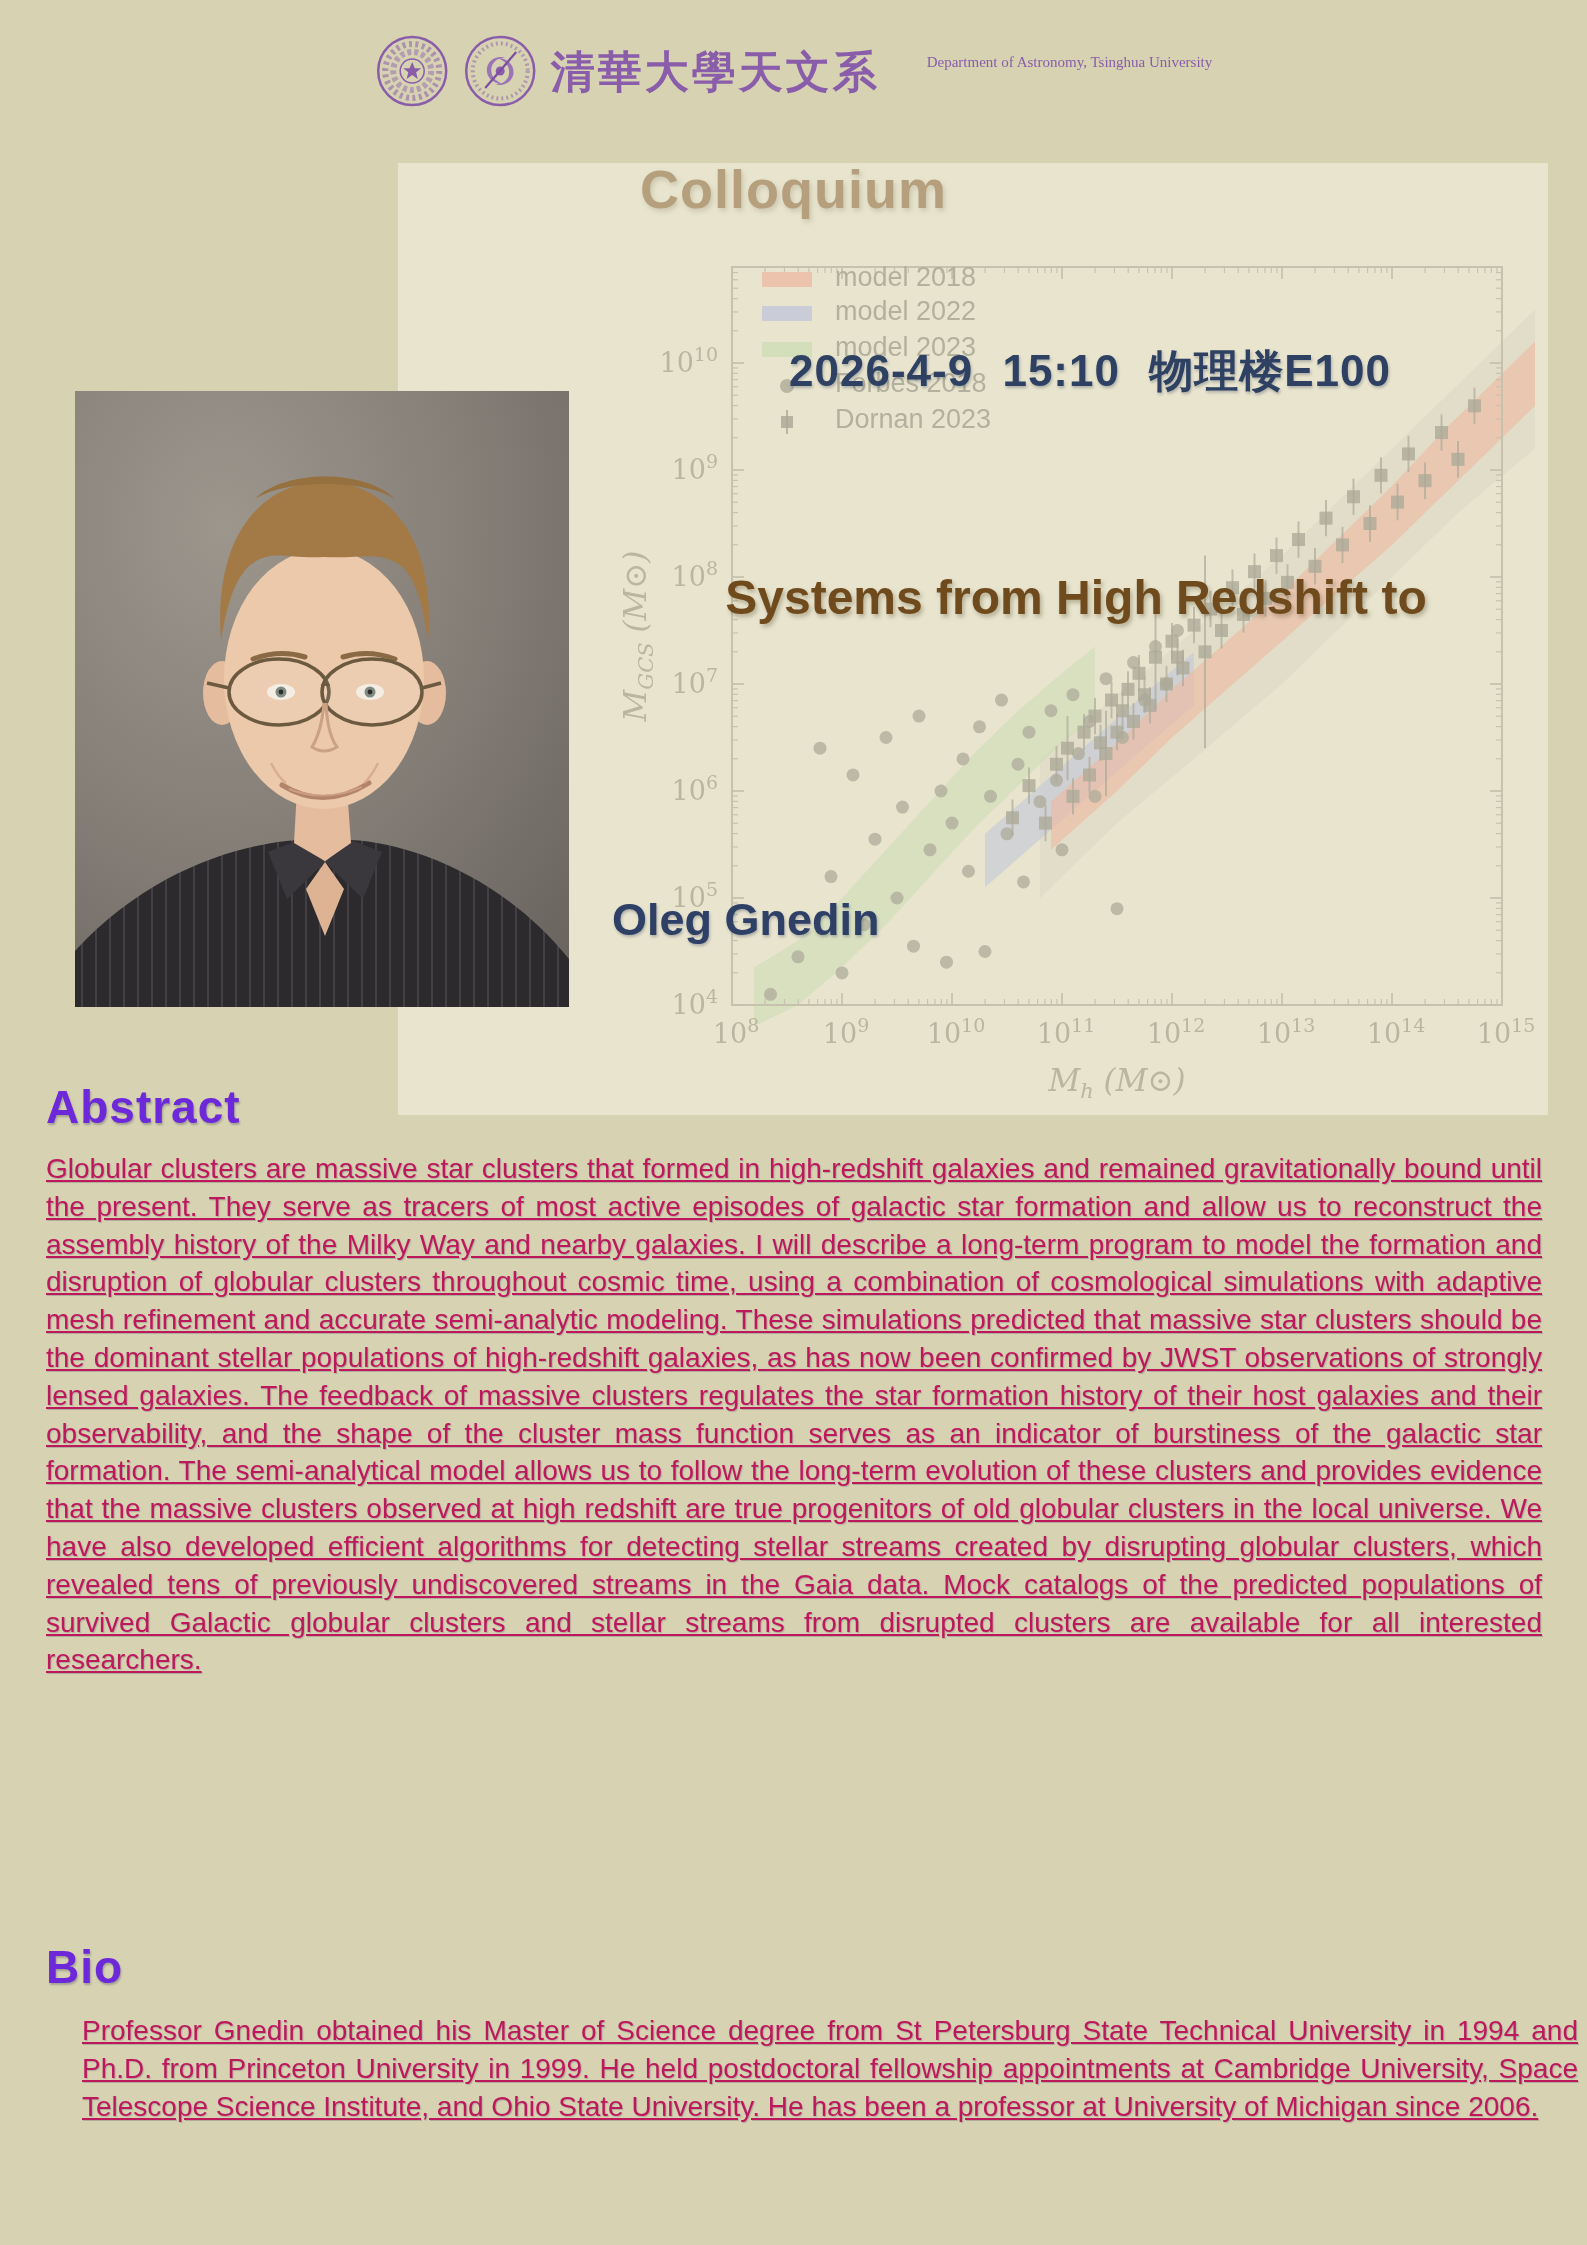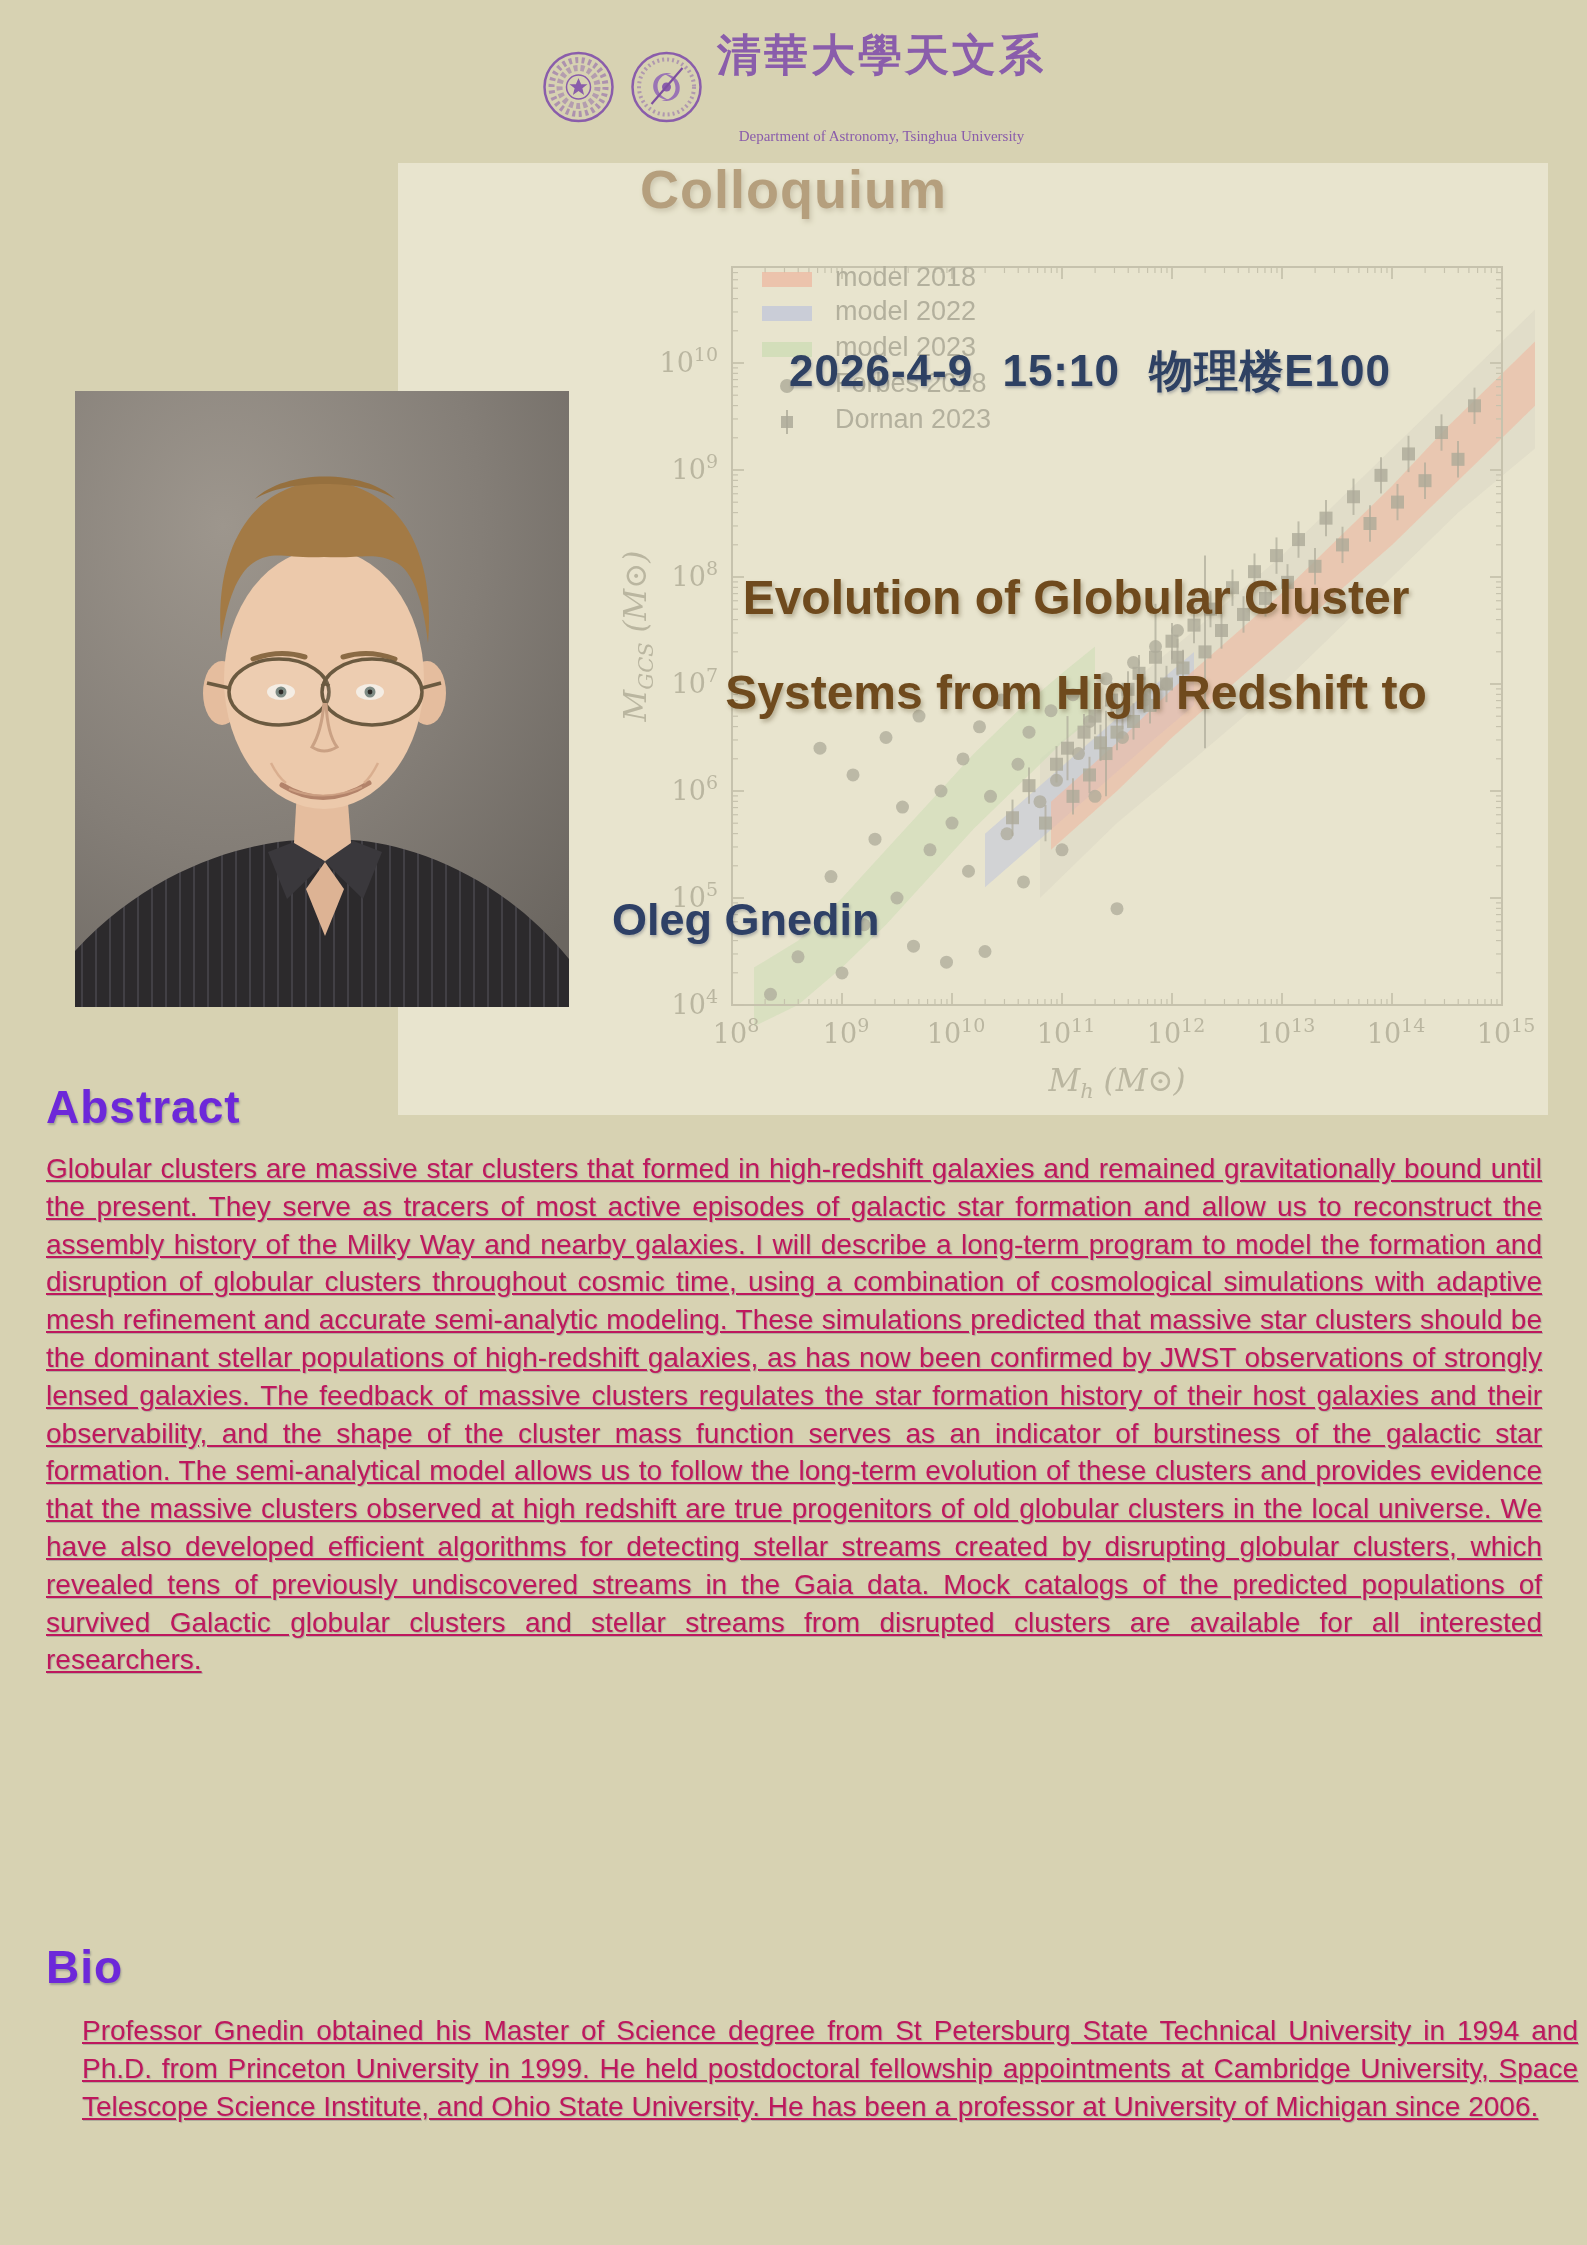--- a/index.html
+++ b/index.html
@@ -2,21 +2,21 @@
 <html><head>
 <meta charset="utf-8">
 <style>
   html,body{margin:0;padding:0;}
   body{background:#d7d2b2;font-family:"Liberation Sans", sans-serif;}
   .poster{position:relative;width:1587px;height:2245px;background:#d7d2b2;overflow:hidden;}
 
   
   .header{position:absolute;top:34px;left:50%;transform:translateX(-50%);display:flex;align-items:center;gap:14px;}
   .seal{flex:0 0 auto;}
-  .org-block{display:flex;flex-direction:column;align-items:center;line-height:1;gap:47px;}
+  .org-block{display:flex;flex-direction:row;align-items:flex-start;line-height:1;gap:47px;}
   .org-cn{font-family:"Liberation Serif", serif;font-size:44px;font-weight:bold;color:#8a5dab;letter-spacing:3px;white-space:nowrap;}
   .org-en{font-family:"Liberation Serif", serif;font-size:15px;color:#8a5dab;margin-top:4px;white-space:nowrap;}
 
   
   .colloquium{position:absolute;top:158px;left:0;width:100%;text-align:center;
     font-size:54px;font-weight:bold;color:#7a5420;letter-spacing:1px;
     text-shadow:2px 3px 5px rgba(90,75,40,.4);}
   .datetime{position:absolute;top:342px;left:640px;width:900px;text-align:center;
     font-size:44px;font-weight:bold;color:#2e4163;word-spacing:16px;letter-spacing:1px;
     text-shadow:1px 2px 3px rgba(40,50,80,.3);z-index:5;}
@@ -499,21 +499,20 @@
         <text x="437" y="229" fill="#aaa795" font-size="27" font-family="&quot;Liberation Sans&quot;, sans-serif">Forbes 2018</text>
         <line x1="389" y1="247" x2="389" y2="271" stroke="#a3a090" stroke-width="2" opacity="0.8"></line>
         <rect x="383" y="253" width="12" height="12" fill="#a3a090" opacity="0.85"></rect>
         <text x="437" y="265" fill="#aaa795" font-size="27" font-family="&quot;Liberation Sans&quot;, sans-serif">Dornan 2023</text>
       </svg>
   </div>
 
   <div class="colloquium">Colloquium</div>
   <div class="datetime">2026-4-9 15:10 物理楼E100</div>
   <div class="talk-title">
-    <div>Evolution of Globular Cluster</div>
     <div>Systems from High Redshift to</div>
   </div>
   <div class="speaker">Oleg Gnedin</div>
 
   <div class="photo">
     <svg viewBox="0 0 494 616" preserveAspectRatio="none">
       <defs>
         <radialGradient id="pbg" cx="30%" cy="22%" r="95%">
           <stop offset="0%" stop-color="#9d968d"></stop>
           <stop offset="55%" stop-color="#847e77"></stop>

